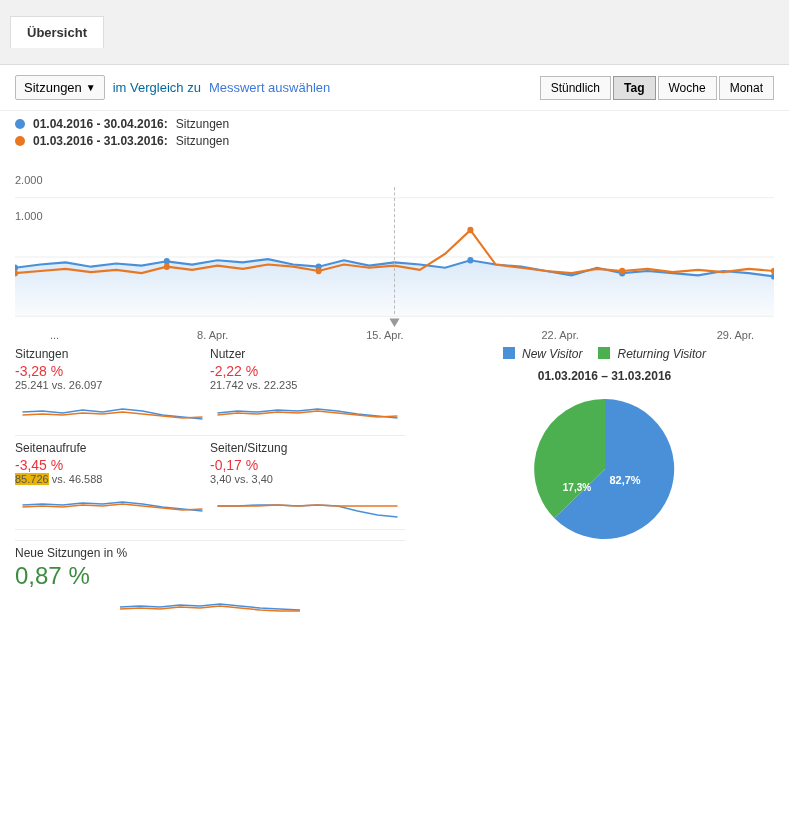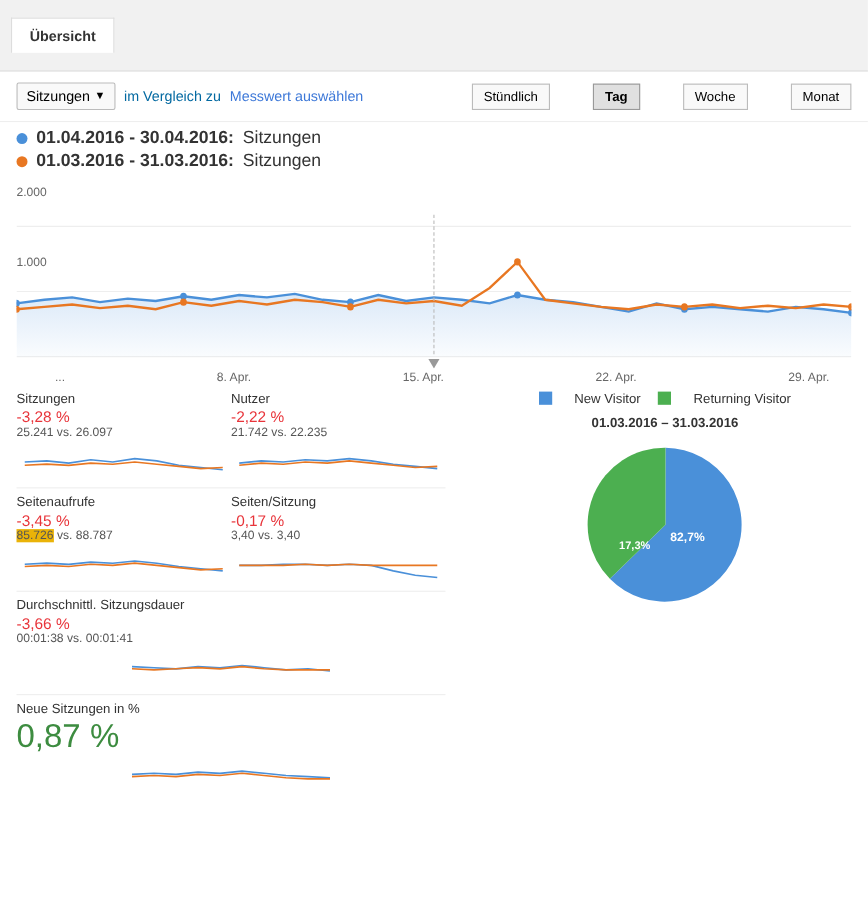--- a/index.html
+++ b/index.html
@@ -7,48 +7,48 @@
 
     .tab-bar { background: #f1f1f1; border-bottom: 1px solid #ddd; padding: 16px 10px; }
     .tab-active { display: inline-block; padding: 8px 16px; background: #fff; border: 1px solid #ddd; border-bottom: none; font-size: 13px; font-weight: bold; }
 
     .toolbar { display: flex; align-items: center; padding: 10px 15px; border-bottom: 1px solid #eee; }
     .dropdown-btn { padding: 4px 8px; border: 1px solid #bbb; background: #f9f9f9; border-radius: 2px; cursor: pointer; font-size: 13px; display: flex; align-items: center; gap: 4px; }
     .dropdown-arrow { font-size: 10px; }
     .compare-text { margin: 0 8px; color: #0369a1; }
     .metric-link { color: #3d78d8; text-decoration: none; cursor: pointer; }
     .time-buttons { margin-left: auto; display: flex; gap: 2px; }
-    .time-btn { padding: 4px 10px; border: 1px solid #bbb; background: #f9f9f9; cursor: pointer; font-size: 12px; margin-left: 37px; }
+    .time-btn { padding: 4px 10px; border: 1px solid #bbb; background: #f9f9f9; cursor: pointer; font-size: 12px; }
     .time-btn.active { background: #e0e0e0; font-weight: bold; border-color: #999; }
 
-    .date-legend { padding: 6px 15px; font-size: 16px; }
+    .date-legend { padding: 6px 15px; font-size: 12px; }
     .date-row { display: flex; align-items: center; gap: 8px; margin-bottom: 3px; }
     .legend-dot { width: 10px; height: 10px; border-radius: 50%; display: inline-block; }
     .dot-blue { background: #4a90d9; }
     .dot-orange { background: #e87722; }
 
     .chart-area { padding: 10px 15px 5px; position: relative; height: 180px; }
     .chart-y-label { position: absolute; left: 15px; font-size: 11px; color: #666; }
     .chart-svg { width: 100%; height: 140px; display: block; margin-top: 20px; }
     .chart-x-labels { display: flex; justify-content: space-between; padding: 2px 20px 2px 35px; font-size: 11px; color: #666; }
 
     .main-content { display: flex; padding: 10px 0; }
     .metrics-left { flex: 0 0 420px; padding: 0 15px; }
     .metrics-right { flex: 1; padding: 0 10px; }
     .metric-row { display: flex; gap: 0; }
     .metric-half { flex: 1; }
     .metric-label { font-size: 12px; color: #333; margin-bottom: 2px; }
     .metric-value-neg { font-size: 14px; color: #e8343a; font-weight: normal; }
-    .metric-value-pos { font-size: 30px; color: #3d8c40; font-weight: normal; }
+    .metric-value-pos { font-size: 24px; color: #3d8c40; font-weight: normal; }
     .metric-compare { font-size: 11px; color: #555; margin-bottom: 4px; }
     .highlighted { background: #eab308; display: inline; }
     .mini-chart { height: 30px; width: 100%; margin-top: 2px; }
 
     .legend-row { display: flex; align-items: center; gap: 16px; margin-bottom: 8px; justify-content: center; }
-    .legend-item { display: flex; align-items: center; gap: 20px; font-size: 12px; }
+    .legend-item { display: flex; align-items: flex-start; gap: 7px; font-size: 12px; font-style: italic; }
     .legend-square { width: 12px; height: 12px; display: inline-block; }
     .sq-blue { background: #4a90d9; }
     .sq-green { background: #4caf50; }
 
     .pie-section { margin-bottom: 15px; }
     .pie-title { font-size: 12px; color: #333; text-align: center; margin-bottom: 6px; font-weight: bold; }
     .pie-container { position: relative; width: 160px; height: 160px; margin: 0 auto; }
 
     .separator-line { border: none; border-top: 1px solid #eee; margin: 5px 0; }
   </style>
@@ -81,22 +81,22 @@
     <span>Sitzungen</span>
   </div>
   <div class="date-row">
     <span class="legend-dot dot-orange"></span>
     <strong>01.03.2016 - 31.03.2016:</strong>
     <span>Sitzungen</span>
   </div>
 </div>
 
 <div class="chart-area">
-  <span class="chart-y-label" style="top:4px; left:15px;">2.000</span>
-  <span class="chart-y-label" style="top:68px; left:15px;">1.000</span>
+  <span class="chart-y-label" style="top:17px; left:15px;">2.000</span>
+  <span class="chart-y-label" style="top:53px; left:15px;">1.000</span>
   <svg class="chart-svg" viewBox="0 0 750 130" preserveAspectRatio="none">
 
     <defs>
       <linearGradient id="blueGrad" x1="0" y1="0" x2="0" y2="1">
         <stop offset="0%" stop-color="#cce0f5" stop-opacity="0.7"></stop>
         <stop offset="100%" stop-color="#cce0f5" stop-opacity="0.1"></stop>
       </linearGradient>
     </defs>
 
     <line x1="0" y1="10" x2="750" y2="10" stroke="#eee" stroke-width="1"></line>
@@ -162,50 +162,41 @@
     </div>
 
     <hr class="separator-line">
 
     <div class="metric-row">
       <div class="metric-half">
         <div class="metric-label">Seitenaufrufe</div>
         <div class="metric-value-neg">-3,45 %</div>
         <div class="metric-compare">
           <span class="highlighted">85.726</span>
-          <span> vs. 88.787</span>
+          <span> vs. 46.588</span>
         </div>
         <svg class="mini-chart" viewBox="0 0 180 30">
           <polyline points="0,14 20,13 40,14 60,12 80,13 100,11 120,13 140,16 160,18 180,20" fill="none" stroke="#4a90d9" stroke-width="1.5"></polyline>
           <polyline points="0,16 20,15 40,16 60,14 80,15 100,13 120,15 140,17 160,19 180,18" fill="none" stroke="#e87722" stroke-width="1.5"></polyline>
         </svg>
       </div>
       <div class="metric-half">
         <div class="metric-label">Seiten/Sitzung</div>
         <div class="metric-value-neg">-0,17 %</div>
         <div class="metric-compare">3,40 vs. 3,40</div>
         <svg class="mini-chart" viewBox="0 0 180 30">
           <polyline points="0,15 20,15 40,14 60,14 80,15 100,14 120,15 140,20 160,24 180,26" fill="none" stroke="#4a90d9" stroke-width="1.5"></polyline>
           <polyline points="0,15 20,15 40,15 60,14 80,15 100,14 120,15 140,15 160,15 180,15" fill="none" stroke="#e87722" stroke-width="1.5"></polyline>
         </svg>
       </div>
     </div>
 
     <hr class="separator-line">
 
     <div class="metric-row">
-      <div class="metric-half">
-        <div class="metric-label">Durchschnittl. Sitzungsdauer</div>
-        <div class="metric-value-neg">-3,66 %</div>
-        <div class="metric-compare">00:01:38 vs. 00:01:41</div>
-        <svg class="mini-chart" viewBox="0 0 180 30">
-          <polyline points="0,13 20,14 40,15 60,13 80,14 100,12 120,14 140,16 160,15 180,17" fill="none" stroke="#4a90d9" stroke-width="1.5"></polyline>
-          <polyline points="0,15 20,16 40,15 60,14 80,15 100,13 120,15 140,16 160,16 180,16" fill="none" stroke="#e87722" stroke-width="1.5"></polyline>
-        </svg>
-      </div>
     </div>
 
     <hr class="separator-line">
 
     <div class="metric-row">
       <div class="metric-half">
         <div class="metric-label">Neue Sitzungen in %</div>
         <div class="metric-value-pos">0,87 %</div>
         <svg class="mini-chart" viewBox="0 0 180 30">
           <polyline points="0,15 20,14 40,15 60,13 80,14 100,12 120,14 140,16 160,17 180,18" fill="none" stroke="#4a90d9" stroke-width="1.5"></polyline>

